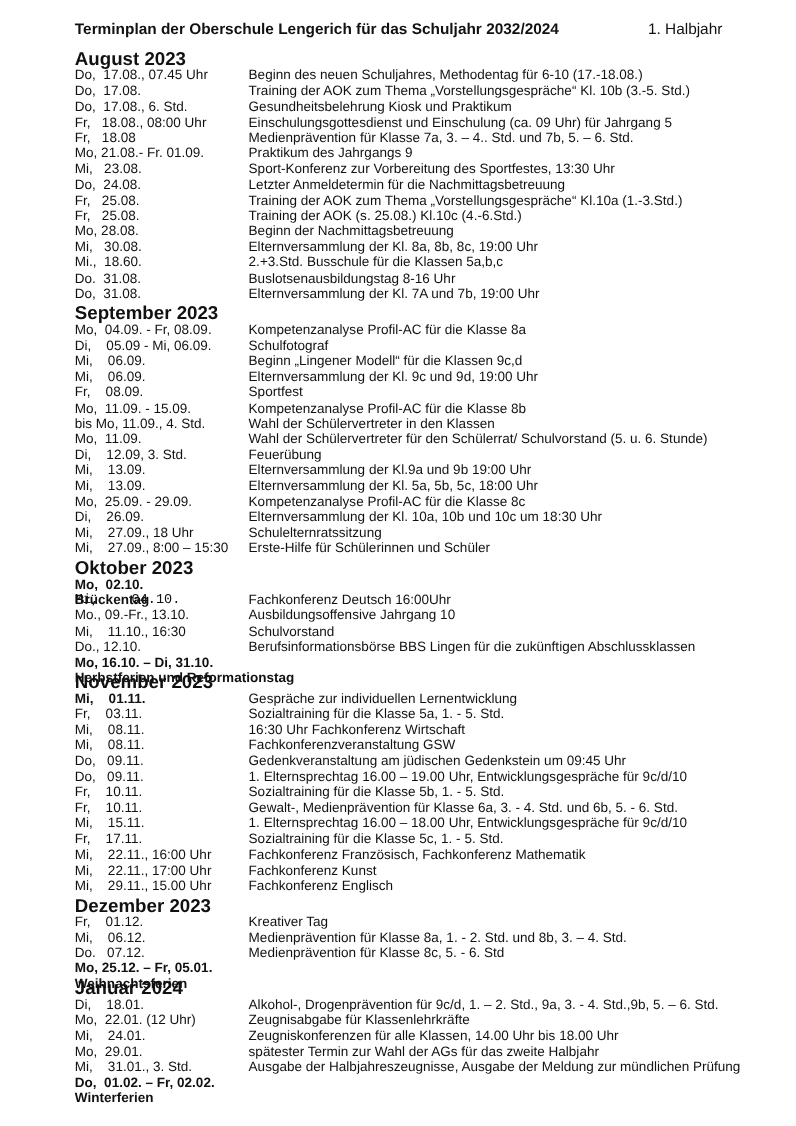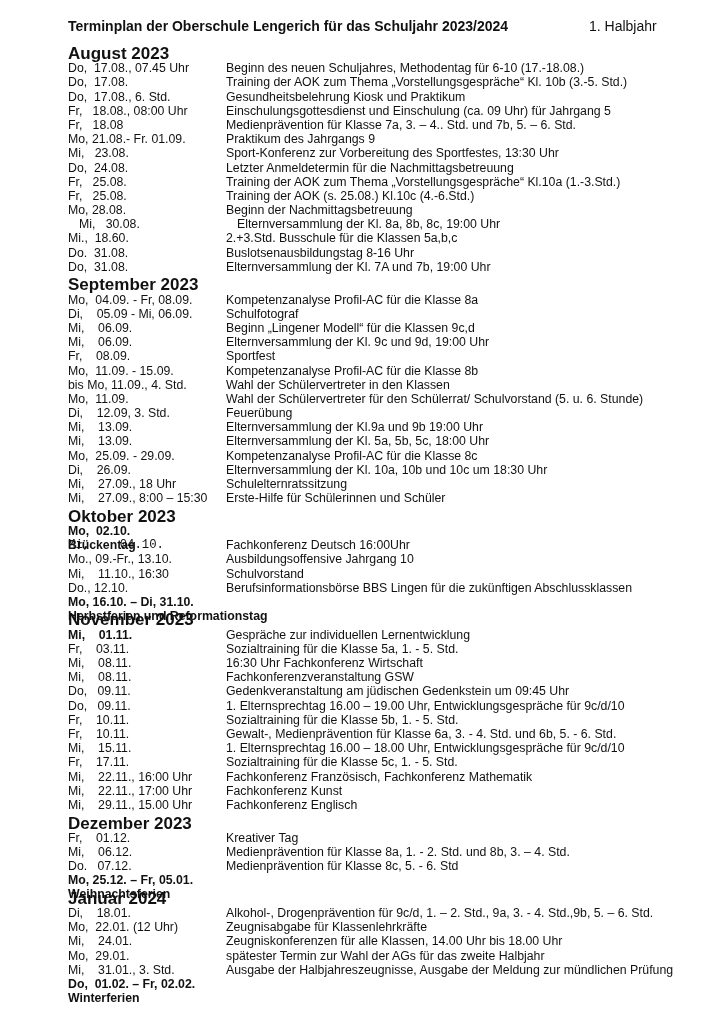--- a/index.html
+++ b/index.html
@@ -13,21 +13,21 @@
   .month { font-size:17px; font-weight:bold; height:14.2px; line-height:14.2px; white-space:nowrap; }
   .row { display:flex; height:14.2px; line-height:14.2px; font-size:12.3px; white-space:nowrap; }
   .row .date { width:158px; flex:none; }
   .row .event { flex:1; }
   .row.bold { font-weight:bold;flex-direction:column; }
 </style>
 </head>
 <body>
 
 <div class="page">
-  <div class="title">Terminplan der Oberschule Lengerich für das Schuljahr 2023/2024</div>
+  <div class="title">Terminplan der Oberschule Lengerich für das Schuljahr 2032/2024</div>
   <div class="halbjahr">1. Halbjahr</div>
   <div class="sections" id="sections">
       <div class="section">
         <div class="month">August 2023</div>
         <div class="row">
           <span class="date" style="white-space: pre;">Do,  17.08., 07.45 Uhr</span>
           <span class="event">Beginn des neuen Schuljahres, Methodentag für 6-10 (17.-18.08.)</span>
         </div>
         <div class="row">
           <span class="date" style="white-space: pre;">Do,  17.08.</span>
@@ -63,21 +63,21 @@
         </div>
         <div class="row">
           <span class="date" style="white-space: pre;">Fr,   25.08.</span>
           <span class="event">Training der AOK (s. 25.08.) Kl.10c (4.-6.Std.)</span>
         </div>
         <div class="row">
           <span class="date" style="white-space: pre;">Mo, 28.08.</span>
           <span class="event">Beginn der Nachmittagsbetreuung</span>
         </div>
         <div class="row">
-          <span class="date" style="white-space: pre; margin-left: 11px;">Mi,   30.08.</span>
+          <span class="date" style="white-space: pre;">Mi,   30.08.</span>
           <span class="event">Elternversammlung der Kl. 8a, 8b, 8c, 19:00 Uhr</span>
         </div>
         <div class="row">
           <span class="date" style="white-space: pre;">Mi.,  18.60.</span>
           <span class="event">2.+3.Std. Busschule für die Klassen 5a,b,c</span>
         </div>
         <div class="row">
           <span class="date" style="white-space: pre;">Do.  31.08.</span>
           <span class="event">Buslotsenausbildungstag 8-16 Uhr</span>
         </div>

